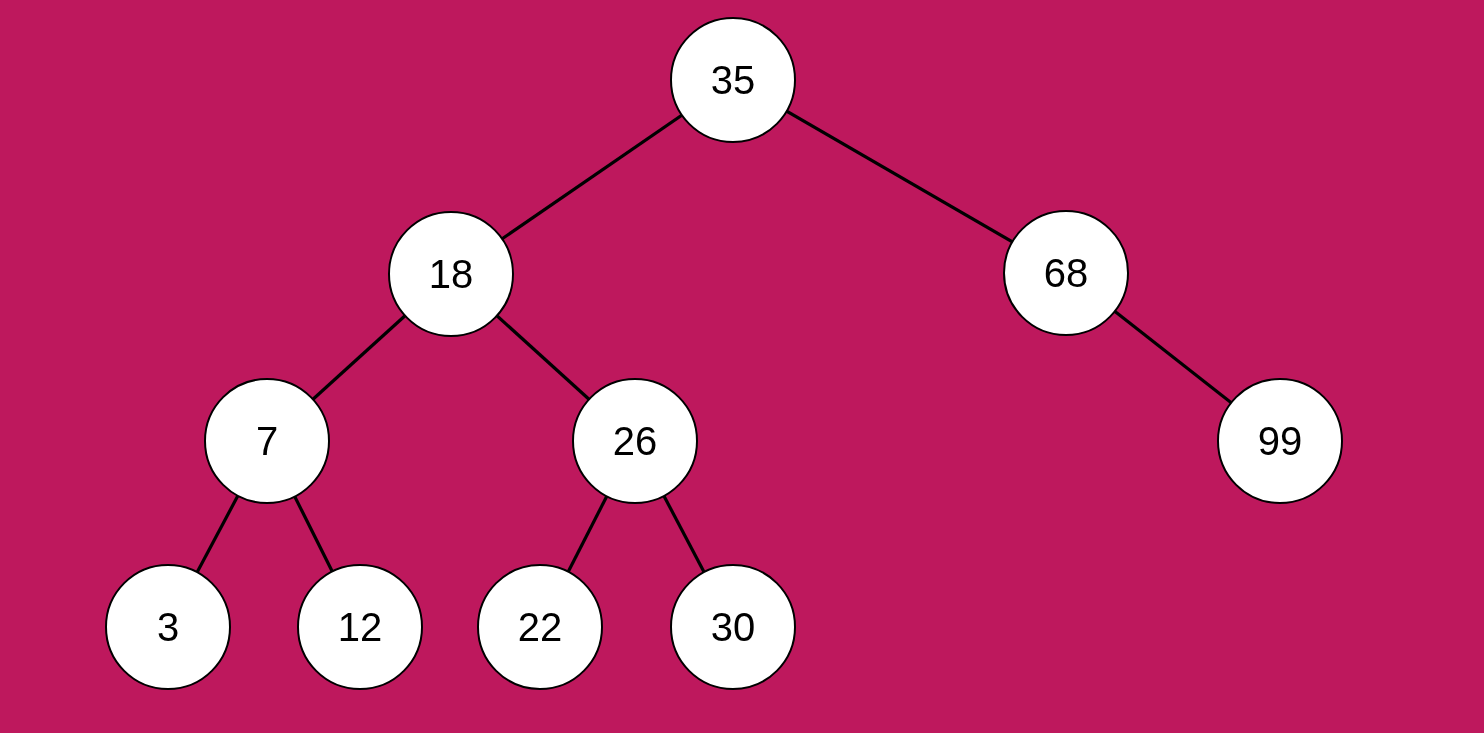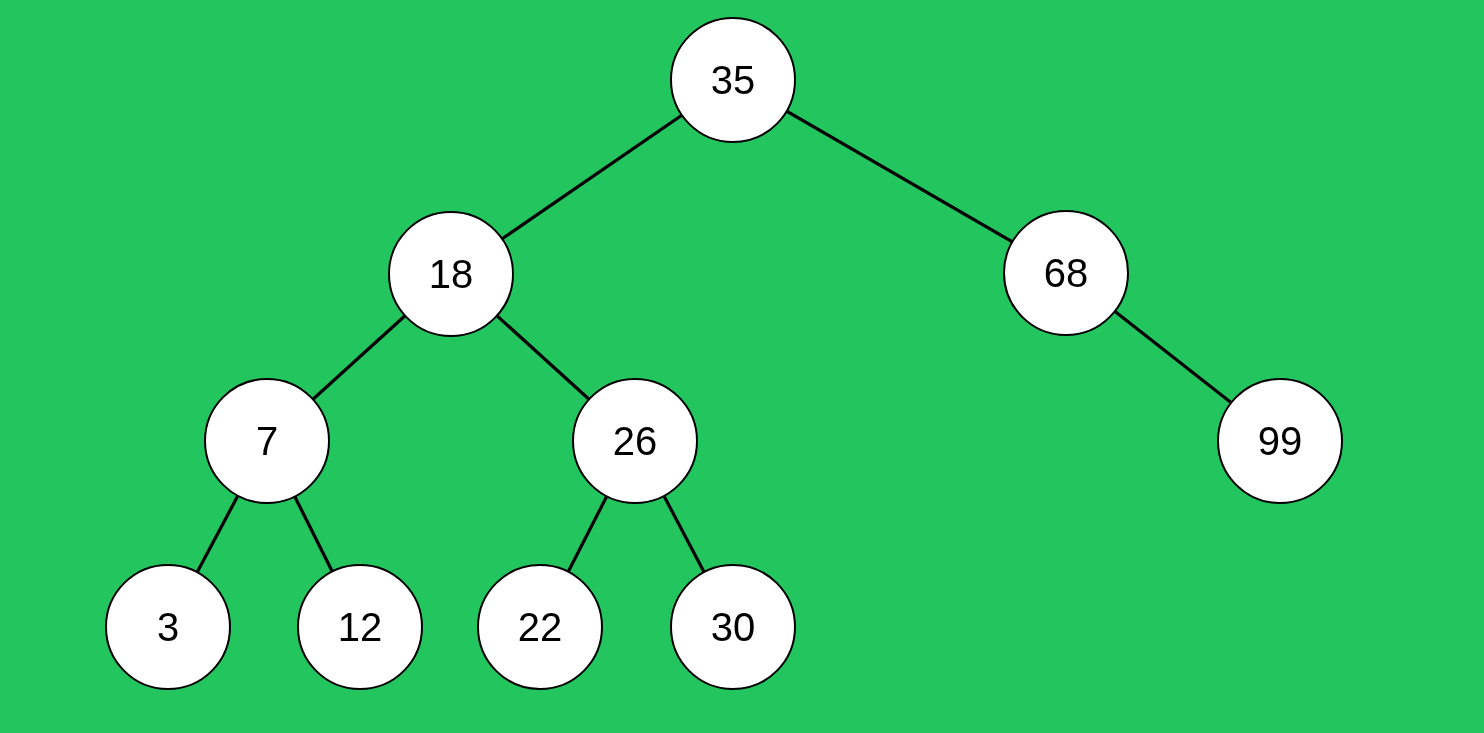--- a/index.html
+++ b/index.html
@@ -8,21 +8,21 @@
     width: 1484px;
     height: 733px;
     background: #ffffff;
     overflow: hidden;
     font-family: "Liberation Sans", "DejaVu Sans", sans-serif;
   }
   .canvas {
     position: relative;
     width: 1484px;
     height: 733px;
-    background: #22c55e;
+    background: #be185d;
   }
   svg {
     display: block;
   }
   .node-label {
     font-family: "Liberation Sans", "DejaVu Sans", sans-serif;
     user-select: none;
   }
 </style>
 </head>

